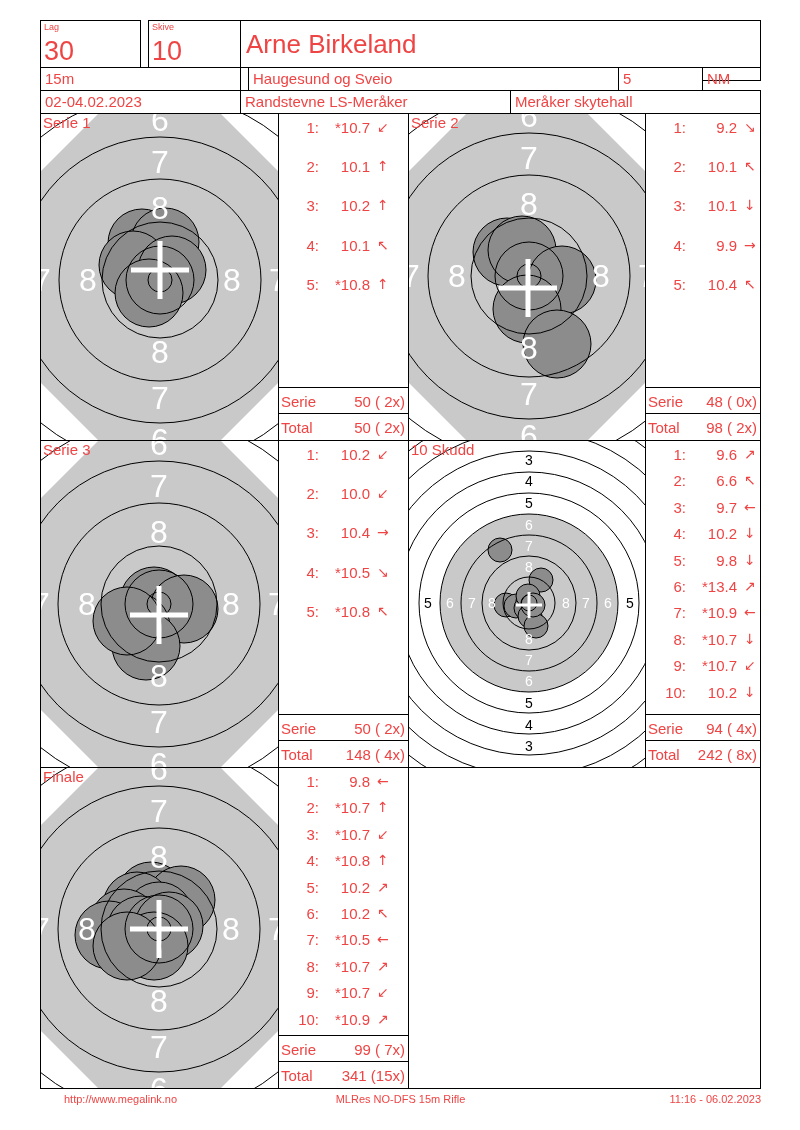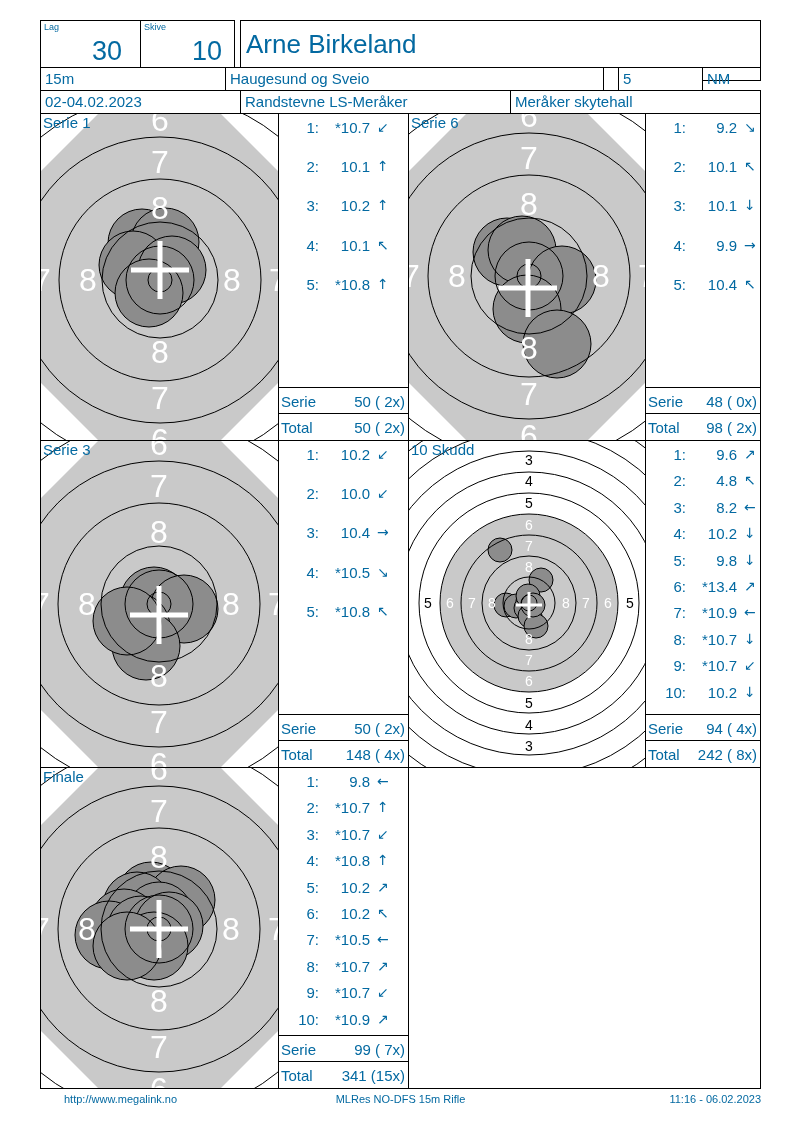--- a/index.html
+++ b/index.html
@@ -1,21 +1,21 @@
 <!DOCTYPE html>
 <html><head>
 <meta charset="utf-8">
 <style>
   html,body{margin:0;padding:0;background:#fff;}
   .page{position:relative;width:800px;height:1130px;background:#fff;
-        font-family:"Liberation Sans",sans-serif;color:#0369a1;overflow:hidden;}
+        font-family:"Liberation Sans",sans-serif;color:#ef4444;overflow:hidden;}
   .cell{position:absolute;border:1px solid #000;box-sizing:border-box;background:#fff;}
   .tcell{overflow:hidden;}
   .tiny{position:absolute;top:1px;left:3px;font-size:9px;line-height:10px;}
-  .big{position:absolute;bottom:2px;left:3px;font-size:27px;line-height:27px;margin-left:48px;}
+  .big{position:absolute;bottom:2px;left:3px;font-size:27px;line-height:27px;}
   .name{font-size:26px;line-height:46px;padding-left:5px;white-space:nowrap;}
   .mid{font-size:15px;line-height:22px;padding-left:4px;white-space:nowrap;}
   .plabel{position:absolute;top:0;left:2px;font-size:15px;line-height:17px;z-index:5;}
   .shots{position:absolute;top:5px;left:0;right:0;}
   .shotrow{display:flex;align-items:flex-start;font-size:15px;}
   .idx{width:40px;text-align:right;}
   .val{width:51px;text-align:right;}
   .arr{padding-left:7px;font-family:"DejaVu Sans",sans-serif;font-size:14px;line-height:16px;}
   .srow{position:absolute;left:0;right:0;height:27px;border-top:1px solid #000;
         font-size:15px;display:flex;justify-content:space-between;align-items:center;
@@ -28,28 +28,28 @@
 </style>
 </head>
 <body>
 
 <div class="page">
 
   <div class="cell" style="left:40px;top:20px;width:101px;height:48px">
     <div class="tiny">Lag</div>
     <div class="big">30</div>
   </div>
-  <div class="cell" style="left:140px;top:20px;width:95px;height:48px">
+  <div class="cell" style="left:148px;top:20px;width:95px;height:48px">
     <div class="tiny">Skive</div>
     <div class="big">10</div>
   </div>
   <div class="cell name" style="left:240px;top:20px;width:521px;height:48px">Arne Birkeland</div>
 
   <div class="cell mid" style="left:40px;top:67px;width:201px;height:24px">15m</div>
-  <div class="cell mid" style="left:225px;top:67px;width:379px;height:24px">Haugesund og Sveio</div>
+  <div class="cell mid" style="left:248px;top:67px;width:379px;height:24px">Haugesund og Sveio</div>
   <div class="cell mid" style="left:618px;top:67px;width:85px;height:24px">5</div>
   <div class="cell mid" style="left:702px;top:67px;width:59px;height:14px">NM</div>
 
   <div class="cell mid" style="left:40px;top:90px;width:201px;height:24px">02-04.02.2023</div>
   <div class="cell mid" style="left:510px;top:90px;width:251px;height:24px">Meråker skytehall</div>
   <div class="cell mid" style="left:240px;top:90px;width:271px;height:24px">Randstevne LS-Meråker</div>
 
   <div class="cell" style="left:408px;top:767px;width:353px;height:322px"></div>
 
   <div class="footer">
@@ -147,21 +147,21 @@
         <text x="120" y="280" fill="#ffffff" font-size="32" text-anchor="middle" dominant-baseline="central" font-family="&quot;Liberation Sans&quot;, sans-serif">7</text>
         <text x="2" y="162" fill="#ffffff" font-size="32" text-anchor="middle" dominant-baseline="central" font-family="&quot;Liberation Sans&quot;, sans-serif">7</text>
         <text x="238" y="162" fill="#ffffff" font-size="32" text-anchor="middle" dominant-baseline="central" font-family="&quot;Liberation Sans&quot;, sans-serif">7</text>
         <text x="120" y="2" fill="#ffffff" font-size="32" text-anchor="middle" dominant-baseline="central" font-family="&quot;Liberation Sans&quot;, sans-serif">6</text>
         <text x="120" y="322" fill="#ffffff" font-size="32" text-anchor="middle" dominant-baseline="central" font-family="&quot;Liberation Sans&quot;, sans-serif">6</text>
         <text x="-40" y="162" fill="#ffffff" font-size="32" text-anchor="middle" dominant-baseline="central" font-family="&quot;Liberation Sans&quot;, sans-serif">6</text>
         <text x="280" y="162" fill="#ffffff" font-size="32" text-anchor="middle" dominant-baseline="central" font-family="&quot;Liberation Sans&quot;, sans-serif">6</text>
         <rect x="90" y="171.5" width="58" height="5" fill="#ffffff"></rect>
         <rect x="116.5" y="145" width="5" height="58" fill="#ffffff"></rect>
       </svg>
-      <div class="plabel">Serie 6</div>
+      <div class="plabel">Serie 2</div>
     </div>
     <div class="cell" style="left: 645px; top: 113px; width: 116px; height: 328px;">
       <div class="shots">
         <div class="shotrow" style="height: 39.2px;">
           <span class="idx">1:</span>
           <span class="val">9.2</span>
           <span class="arr">↘</span>
         </div>
         <div class="shotrow" style="height: 39.2px;">
           <span class="idx">2:</span>
@@ -311,26 +311,26 @@
     </div>
     <div class="cell" style="left: 645px; top: 440px; width: 116px; height: 328px;">
       <div class="shots">
         <div class="shotrow" style="height: 26.4px;">
           <span class="idx">1:</span>
           <span class="val">9.6</span>
           <span class="arr">↗</span>
         </div>
         <div class="shotrow" style="height: 26.4px;">
           <span class="idx">2:</span>
-          <span class="val">4.8</span>
+          <span class="val">6.6</span>
           <span class="arr">↖</span>
         </div>
         <div class="shotrow" style="height: 26.4px;">
           <span class="idx">3:</span>
-          <span class="val">8.2</span>
+          <span class="val">9.7</span>
           <span class="arr">←</span>
         </div>
         <div class="shotrow" style="height: 26.4px;">
           <span class="idx">4:</span>
           <span class="val">10.2</span>
           <span class="arr">↓</span>
         </div>
         <div class="shotrow" style="height: 26.4px;">
           <span class="idx">5:</span>
           <span class="val">9.8</span>

